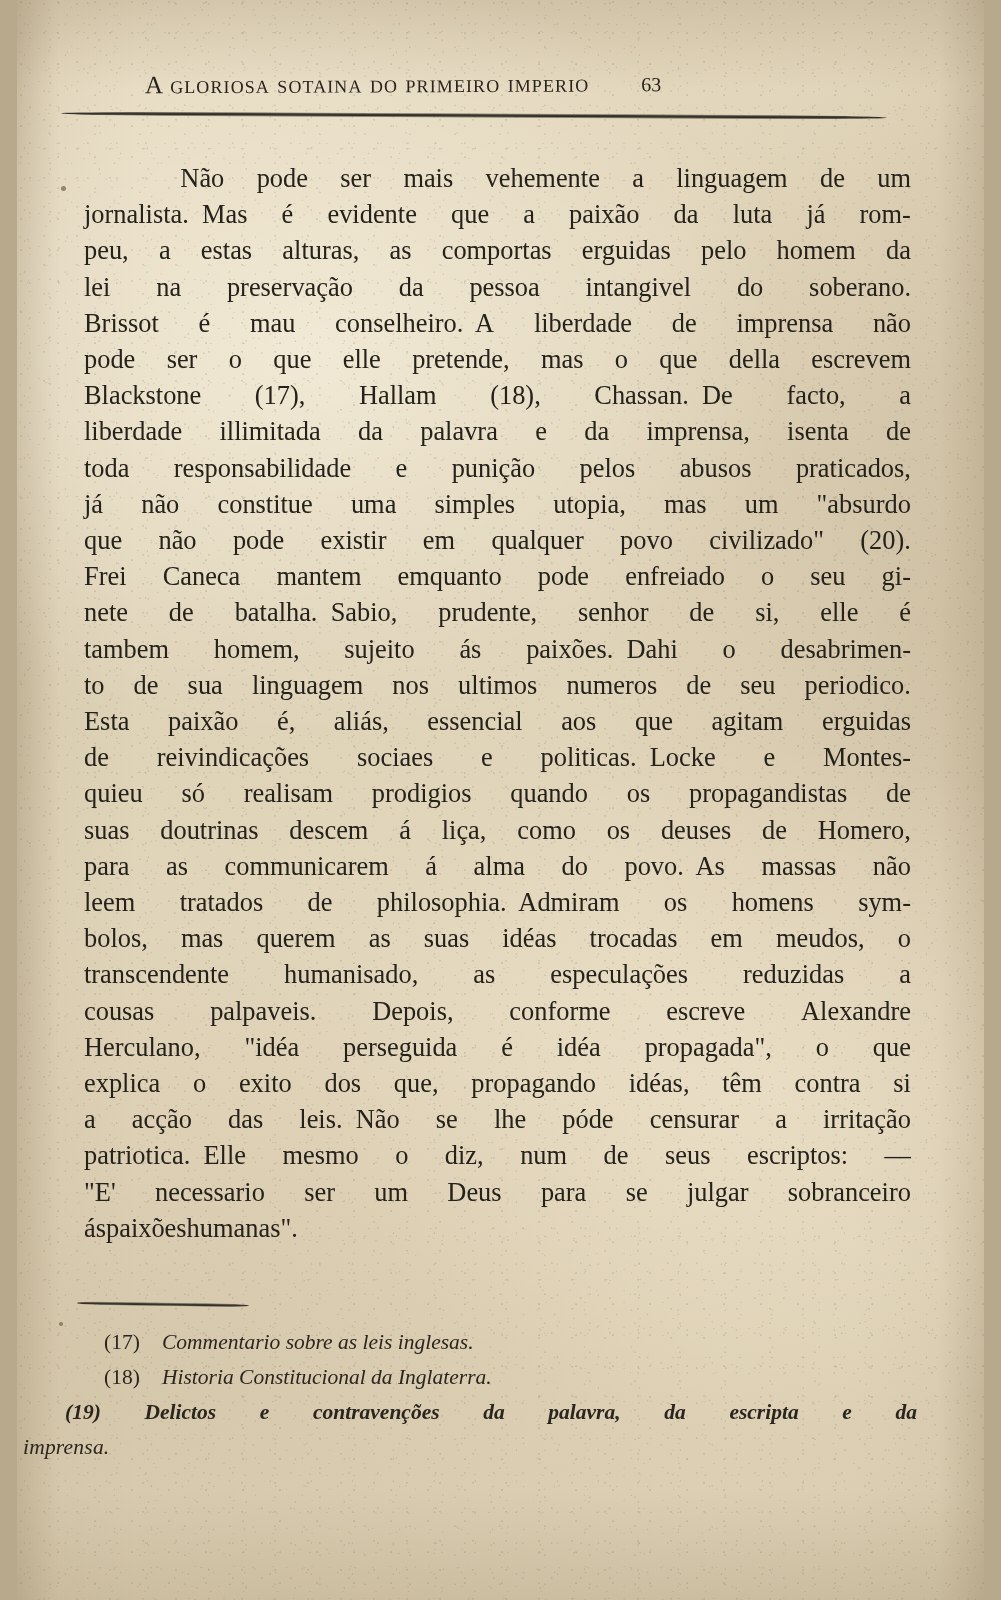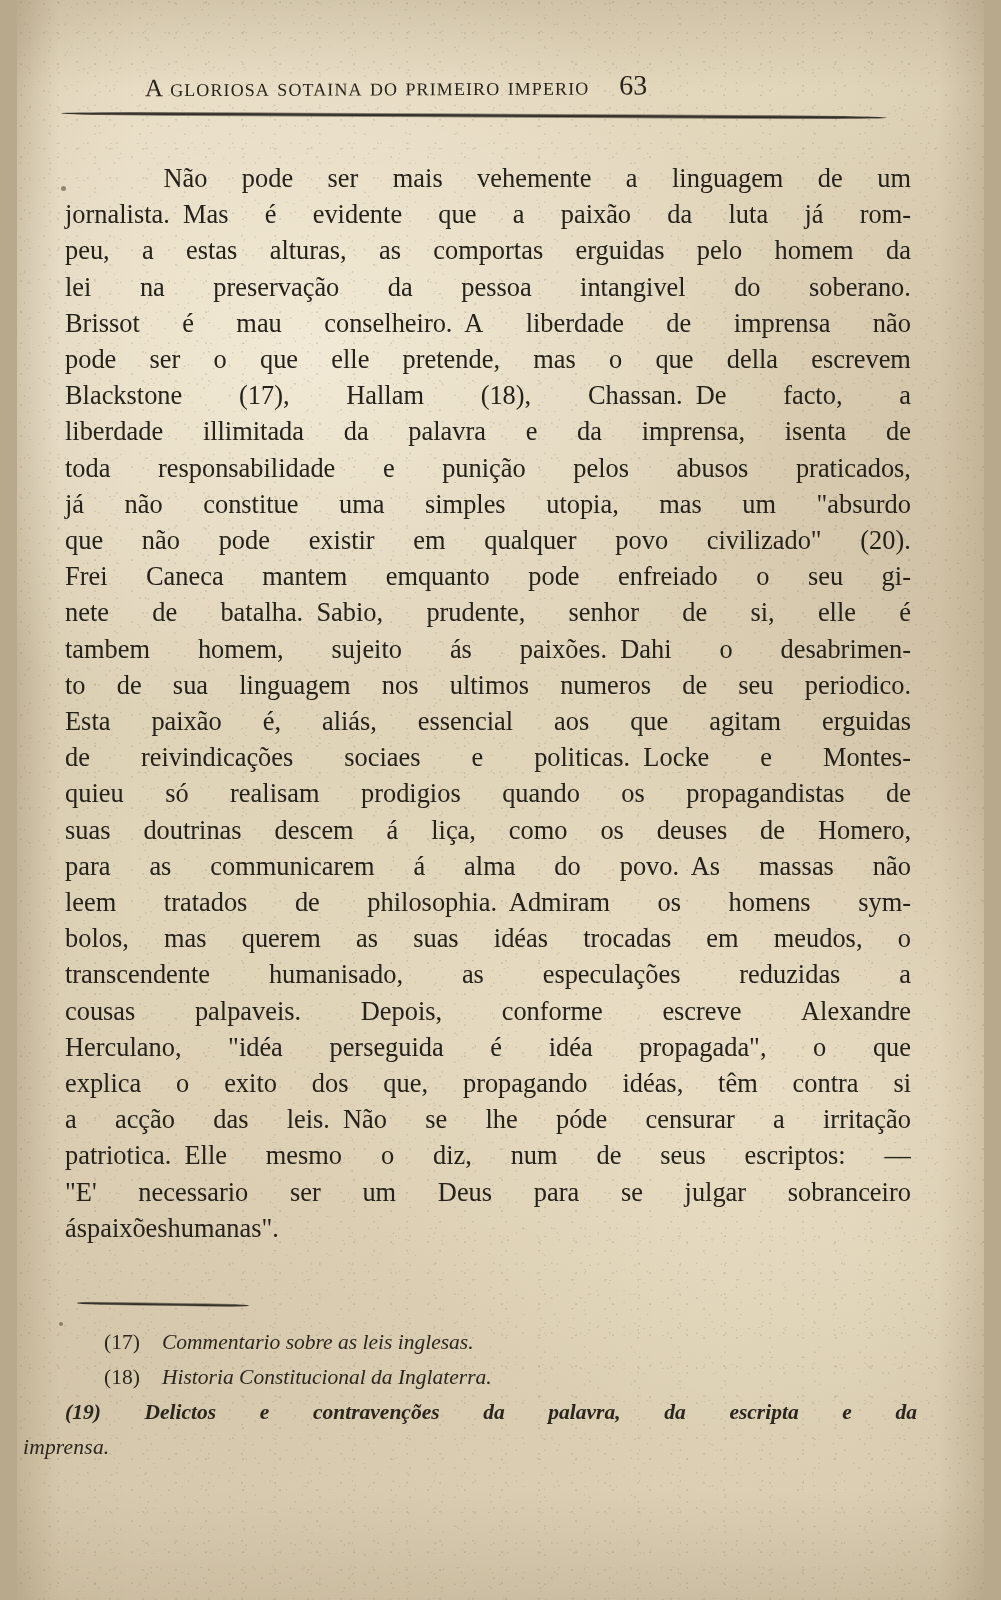--- a/index.html
+++ b/index.html
@@ -76,23 +76,23 @@
     font-size: 25px;
     letter-spacing: 1.1px;
     color: #28231c;
     white-space: nowrap;
     font-variant: small-caps;
     text-transform: lowercase;
   }
   .run-title::first-letter { text-transform: uppercase; }
   .folio {
     font-family: "Liberation Serif", "DejaVu Serif", serif;
-    font-size: 28px;
+    font-size: 20px;
     color: #28231c;
-    margin-left: 30px;
+    margin-left: 52px;
   }
 
   
   #head-rule {
     position: absolute;
     left: 44px;
     top: 113px;
     width: 826px;
     height: 5px;
     background: linear-gradient(to bottom,
@@ -118,20 +118,21 @@
     line-height: 36.2px;
     color: #25211b;
     text-align: justify;
     margin: 0;
   }
   
   .jline {
     display: flex;
     justify-content: space-between;
     white-space: pre;
+    margin-left: 19px;
   }
   .jline.last { justify-content: flex-start; }
   .jline > span { white-space: pre; }
 
   .indent { display: inline-block; width: 64px; }
 
   
   .speck {
     position: absolute;
     background: #4a412f;

